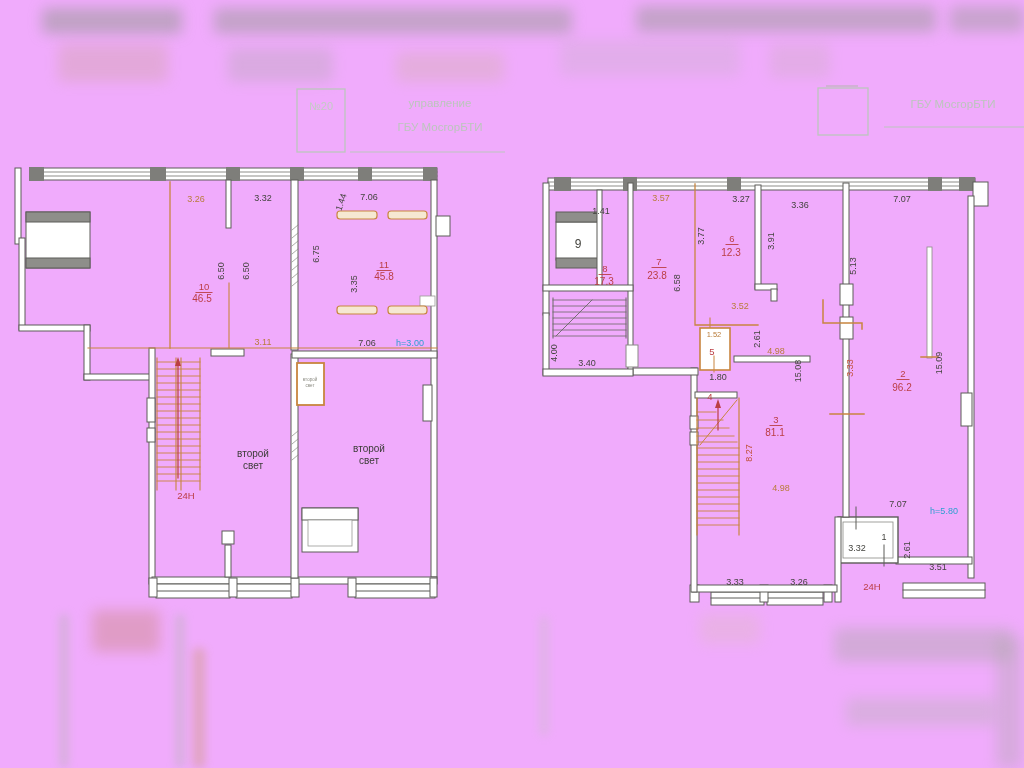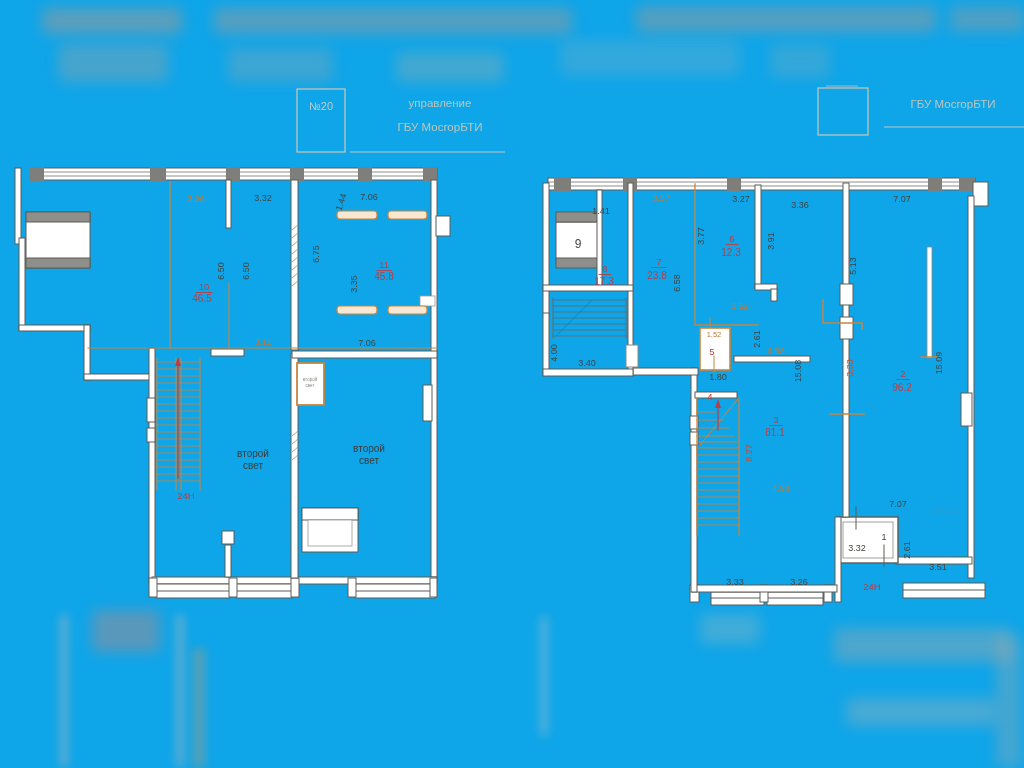--- a/index.html
+++ b/index.html
@@ -1,16 +1,16 @@
 <!DOCTYPE html>
 <html><head>
 <meta charset="utf-8">
 <style>
   html,body{margin:0;padding:0;background:#ffffff;}
-  .sheet{position:relative;width:1024px;height:768px;background:#0ea5e9;overflow:hidden;
+  .sheet{position:relative;width:1024px;height:768px;background:#f0abfc;overflow:hidden;
          font-family:"Liberation Sans","DejaVu Sans",sans-serif;}
   .blur{position:absolute;filter:blur(7px);border-radius:4px;}
   .blur.soft{filter:blur(5px);}
   svg.plan{position:absolute;left:0;top:0;}
   svg text{font-family:"Liberation Sans","DejaVu Sans",sans-serif;text-anchor:middle;}
   .d{fill:#44443f;font-size:9px;}
   .o{fill:#b97c3a;font-size:9px;}
   .r{fill:#bb3e44;font-size:9.5px;}
   .ro{fill:#bf4f35;font-size:9px;}
   .b{fill:#2d9fd0;font-size:9px;}

